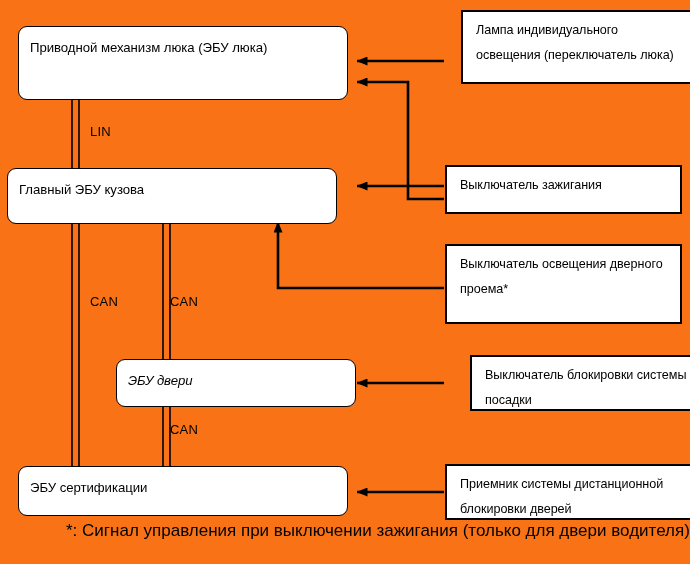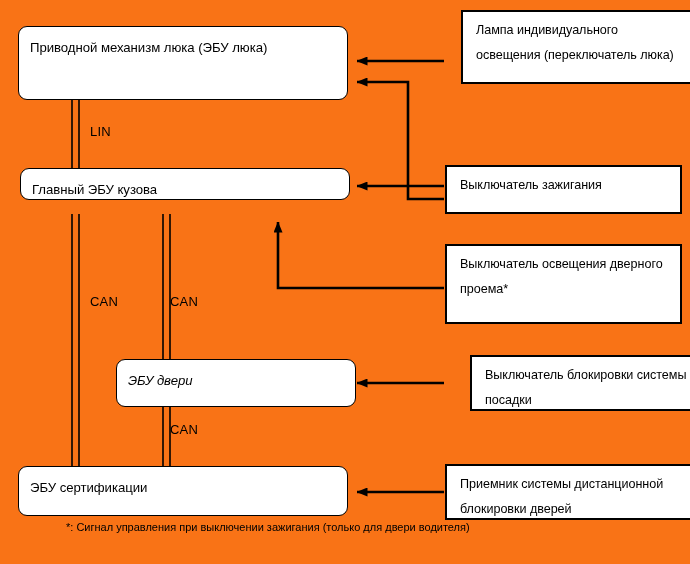--- a/index.html
+++ b/index.html
@@ -54,21 +54,21 @@
     line-height: 25px;
   }
   .bus-label {
     position: absolute;
     font-size: 13px;
     color: #000000;
     letter-spacing: 0.2px;
   }
   .footnote {
     position: absolute;
-    font-size: 11px;
+    font-size: 17px;
     color: #000000;
     white-space: nowrap;
     text-align: right;
   }
 </style>
 </head>
 <body>
 
 <div id="canvas">
 
@@ -109,21 +109,21 @@
 
     <line x1="444" y1="383" x2="357" y2="383" stroke="#000000" stroke-width="2.6" marker-end="url(#arrowhead)"></line>
 
     <line x1="444" y1="492" x2="357" y2="492" stroke="#000000" stroke-width="2.6" marker-end="url(#arrowhead)"></line>
   </svg>
 
   <div class="node ecu" style="left:18px; top:26px; width:330px; height:74px;">
     <div class="node-label">Приводной механизм люка (ЭБУ люка)</div>
   </div>
 
-  <div class="node ecu" style="left:20px; top:168px; width:330px; height:32px;padding-left:25px;">
+  <div class="node ecu" style="left:7px; top:168px; width:330px; height:56px;padding-left:25px;">
     <div class="node-label">Главный ЭБУ кузова</div>
   </div>
 
   <div class="node ecu" style="left:116px; top:359px; width:240px; height:48px;font-style:italic;">
     <div class="node-label">ЭБУ двери</div>
   </div>
 
   <div class="node ecu" style="left:18px; top:466px; width:330px; height:50px;">
     <div class="node-label">ЭБУ сертификации</div>
   </div>

